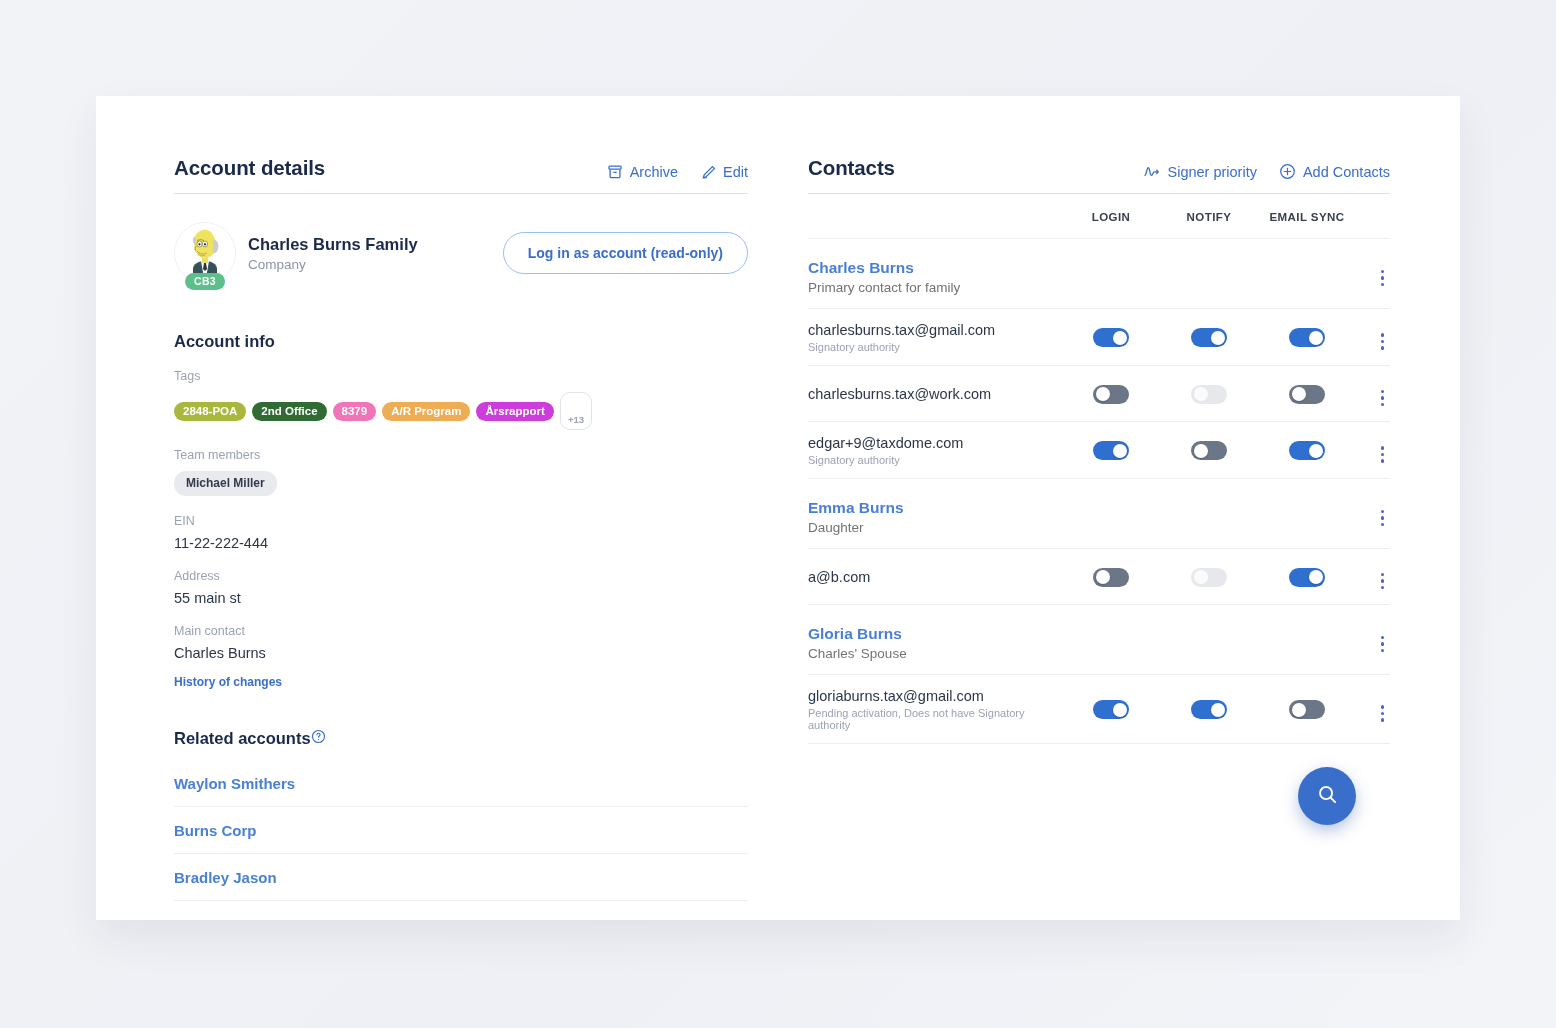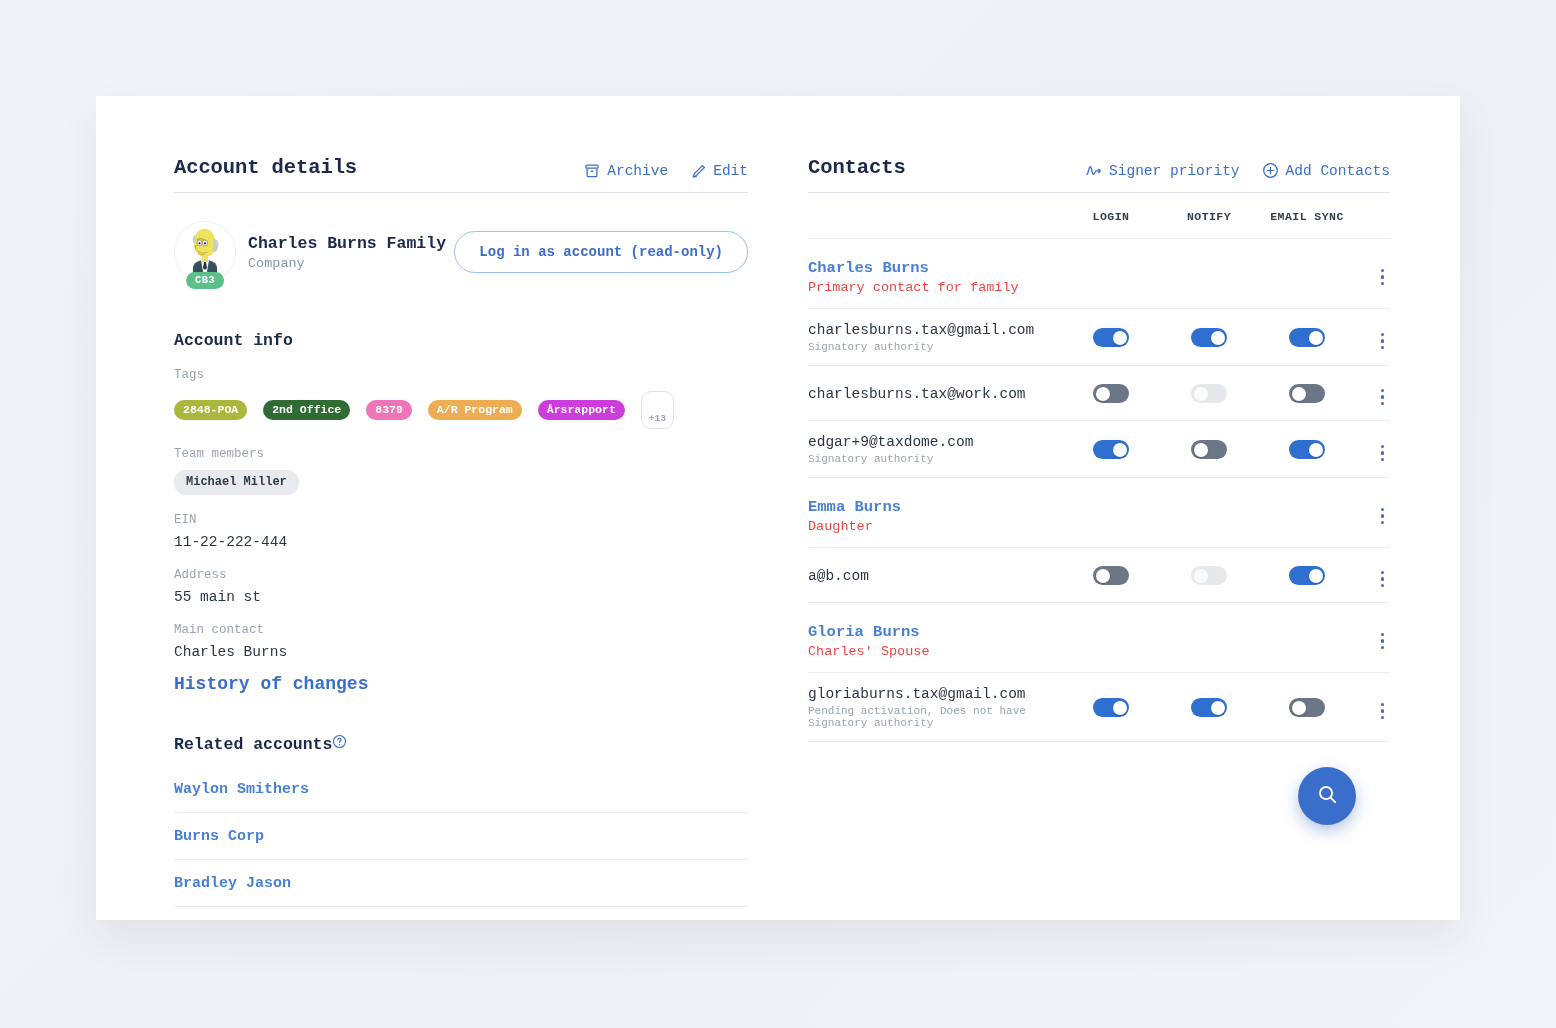--- a/index.html
+++ b/index.html
@@ -14,21 +14,21 @@
     width: 1556px; height: 1028px;
     background: linear-gradient(135deg,#f2f3f7 0%,#eff0f5 60%,#f3f4f8 100%);
   }
   .card {
     position: absolute;
     left: 96px; top: 96px;
     width: 1364px; height: 824px;
     background: #ffffff;
     box-shadow: 0 18px 40px rgba(40,45,70,.07);
   }
-  .cols { display: flex; width: 100%; height: 100%; padding: 60px 70px 0 78px; font-family: Liberation Mono, monospace; }
+  .cols { display: flex; width: 100%; height: 100%; padding: 60px 70px 0 78px; }
   .col-left  { width: 574px; flex: none; padding-right: 0; }
   .col-right { flex: 1; padding-left: 60px; }
 
   
   .sec-head {
     display: flex; align-items: flex-end; justify-content: space-between;
     padding-bottom: 13px;
     border-bottom: 1px solid #dfe3e9;
   }
   .sec-title { font-size: 20.5px; font-weight: 700; color: #1b2a4a; letter-spacing: -.1px; }
@@ -67,37 +67,37 @@
     padding: 12px 24px; cursor: pointer;
     font-family: inherit; white-space: nowrap;
   }
 
   
   .sub-head { font-size: 16.5px; font-weight: 700; color: #1b2a4a; margin-top: 48px; }
   .field { margin-top: 18px; }
   .field-label { font-size: 12.5px; color: #9aa3b2; }
   .field-value { font-size: 14.5px; color: #2b3648; margin-top: 7px; }
 
-  .tags { display: flex; align-items: center; gap: 16px; margin-top: 9px; flex-wrap: wrap; }
+  .tags { display: flex; align-items: center; gap: 6px; margin-top: 9px; flex-wrap: wrap; }
   .tag {
     font-size: 11.5px; font-weight: 700; color: #fff;
     padding: 3px 9px 4px; border-radius: 10px; white-space: nowrap;
   }
   .tag-more {
     font-size: 9.5px; font-weight: 700; color: #9aa3b2;
     padding: 21px 7px 4px; border-radius: 10px;
     border: 1px solid #dfe3e9; background: #fff;
   }
   .member-chip {
     display: inline-block; margin-top: 9px;
     background: #e8eaee; color: #333b4a;
     font-size: 12px; font-weight: 700;
     padding: 5px 12px 6px; border-radius: 12px;
   }
-  .link { color: #3a6ecb; font-size: 18px; font-weight: 700; cursor: pointer; }
+  .link { color: #3a6ecb; font-size: 12px; font-weight: 700; cursor: pointer; }
 
   
   .rel-head { display: flex; align-items: center; margin-top: 40px; }
   .rel-title { font-size: 16.5px; font-weight: 700; color: #1b2a4a; }
   .rel-list { margin-top: 12px; }
   .rel-item {
     padding: 15px 0 14px;
     border-bottom: 1px solid #eceef2;
     color: #4a80d4; font-size: 15px; font-weight: 700; cursor: pointer;
   }
@@ -116,21 +116,21 @@
     font-size: 11.5px; font-weight: 700; color: #39404d;
     letter-spacing: .45px;
   }
 
   .ct-group-head {
     display: flex; align-items: flex-start;
     padding: 20px 0 13px;
     border-bottom: 1px solid #eceef2;
   }
   .ct-gname { font-size: 15.5px; font-weight: 700; color: #4a80d4; cursor: pointer; }
-  .ct-grole { font-size: 13.5px; color: #ef4444; margin-top: 3px; }
+  .ct-grole { font-size: 13.5px; color: #737373; margin-top: 3px; }
 
   .ct-row {
     display: flex; align-items: center;
     padding: 13px 0 12px;
     border-bottom: 1px solid #eceef2;
     min-height: 49px;
   }
   .ct-email { font-size: 14.5px; color: #2b3648; }
   .ct-note { font-size: 11px; color: #9aa3b2; margin-top: 3px; }
 

